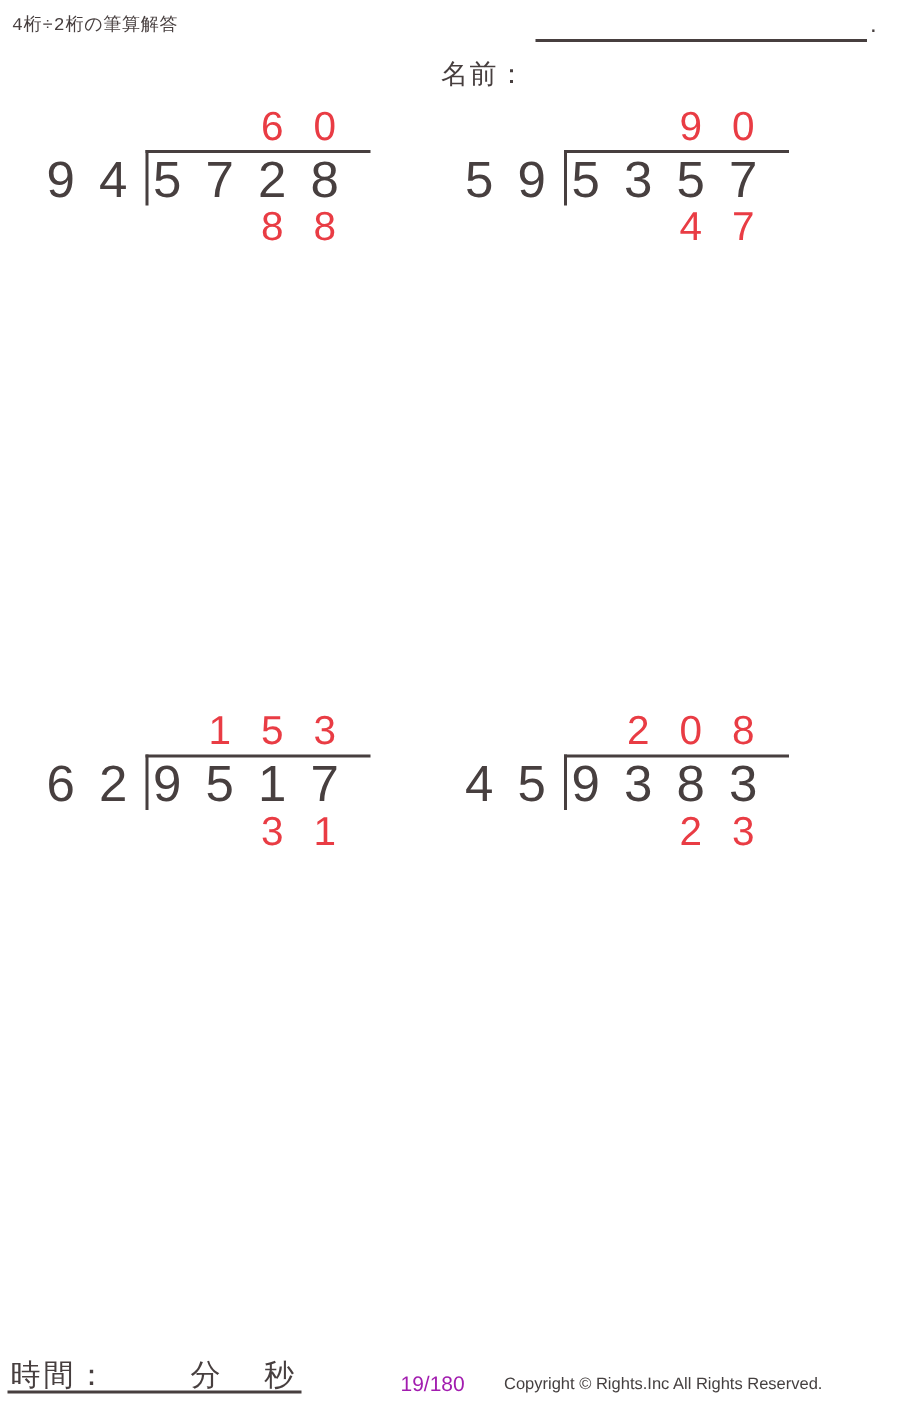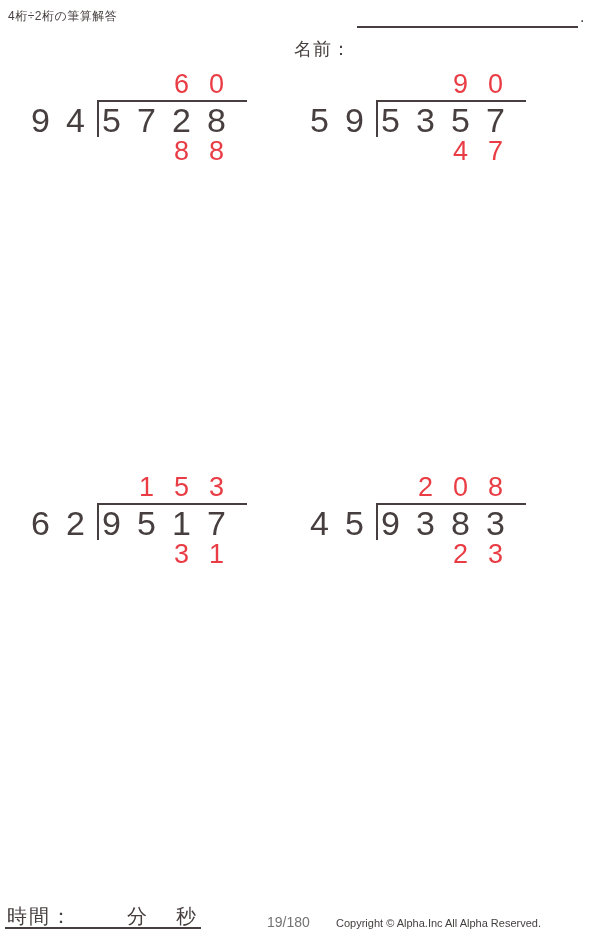--- a/index.html
+++ b/index.html
@@ -19,20 +19,21 @@
     overflow: hidden;
   }
   .abs { position: absolute; }
 
   
   .worksheet-title {
     left: 8px; top: 8px;
     font-size: 12px;
     letter-spacing: 0.5px;
     color: var(--ink);
+    font-family: Liberation Mono, monospace;
   }
   .name-label {
     left: 294px; top: 5px;
     font-size: 18px;
     letter-spacing: 1px;
     margin-top: 32px;
   }
   .name-underline {
     left: 357px; top: 26px;
     width: 221px; height: 2px;
@@ -107,21 +108,21 @@
   .minutes-label { left: 127px; top: 903px; font-size: 20px; }
   .seconds-label { left: 176px; top: 903px; font-size: 20px; }
   .time-underline {
     left: 5px; top: 927px;
     width: 196px; height: 2px;
     background: var(--ink);
   }
   .page-number {
     left: 267px; top: 914px;
     font-size: 14px;
-    color: #737373;
+    color: #a21caf;
   }
   .copyright {
     left: 336px; top: 917px;
     font-size: 11px;
     color: #454040;
   }
 </style>
 </head>
 <body>
 
@@ -222,13 +223,13 @@
       <span class="digit">2</span>
       <span class="digit">3</span>
     </div>
 </div>
 
 <div class="abs time-label">時間：</div>
 <div class="abs minutes-label">分</div>
 <div class="abs seconds-label">秒</div>
 <div class="abs time-underline"></div>
 <div class="abs page-number">19/180</div>
-<div class="abs copyright">Copyright © Alpha.Inc All Alpha Reserved.</div>
+<div class="abs copyright">Copyright © Rights.Inc All Rights Reserved.</div>
 
 </body></html>

